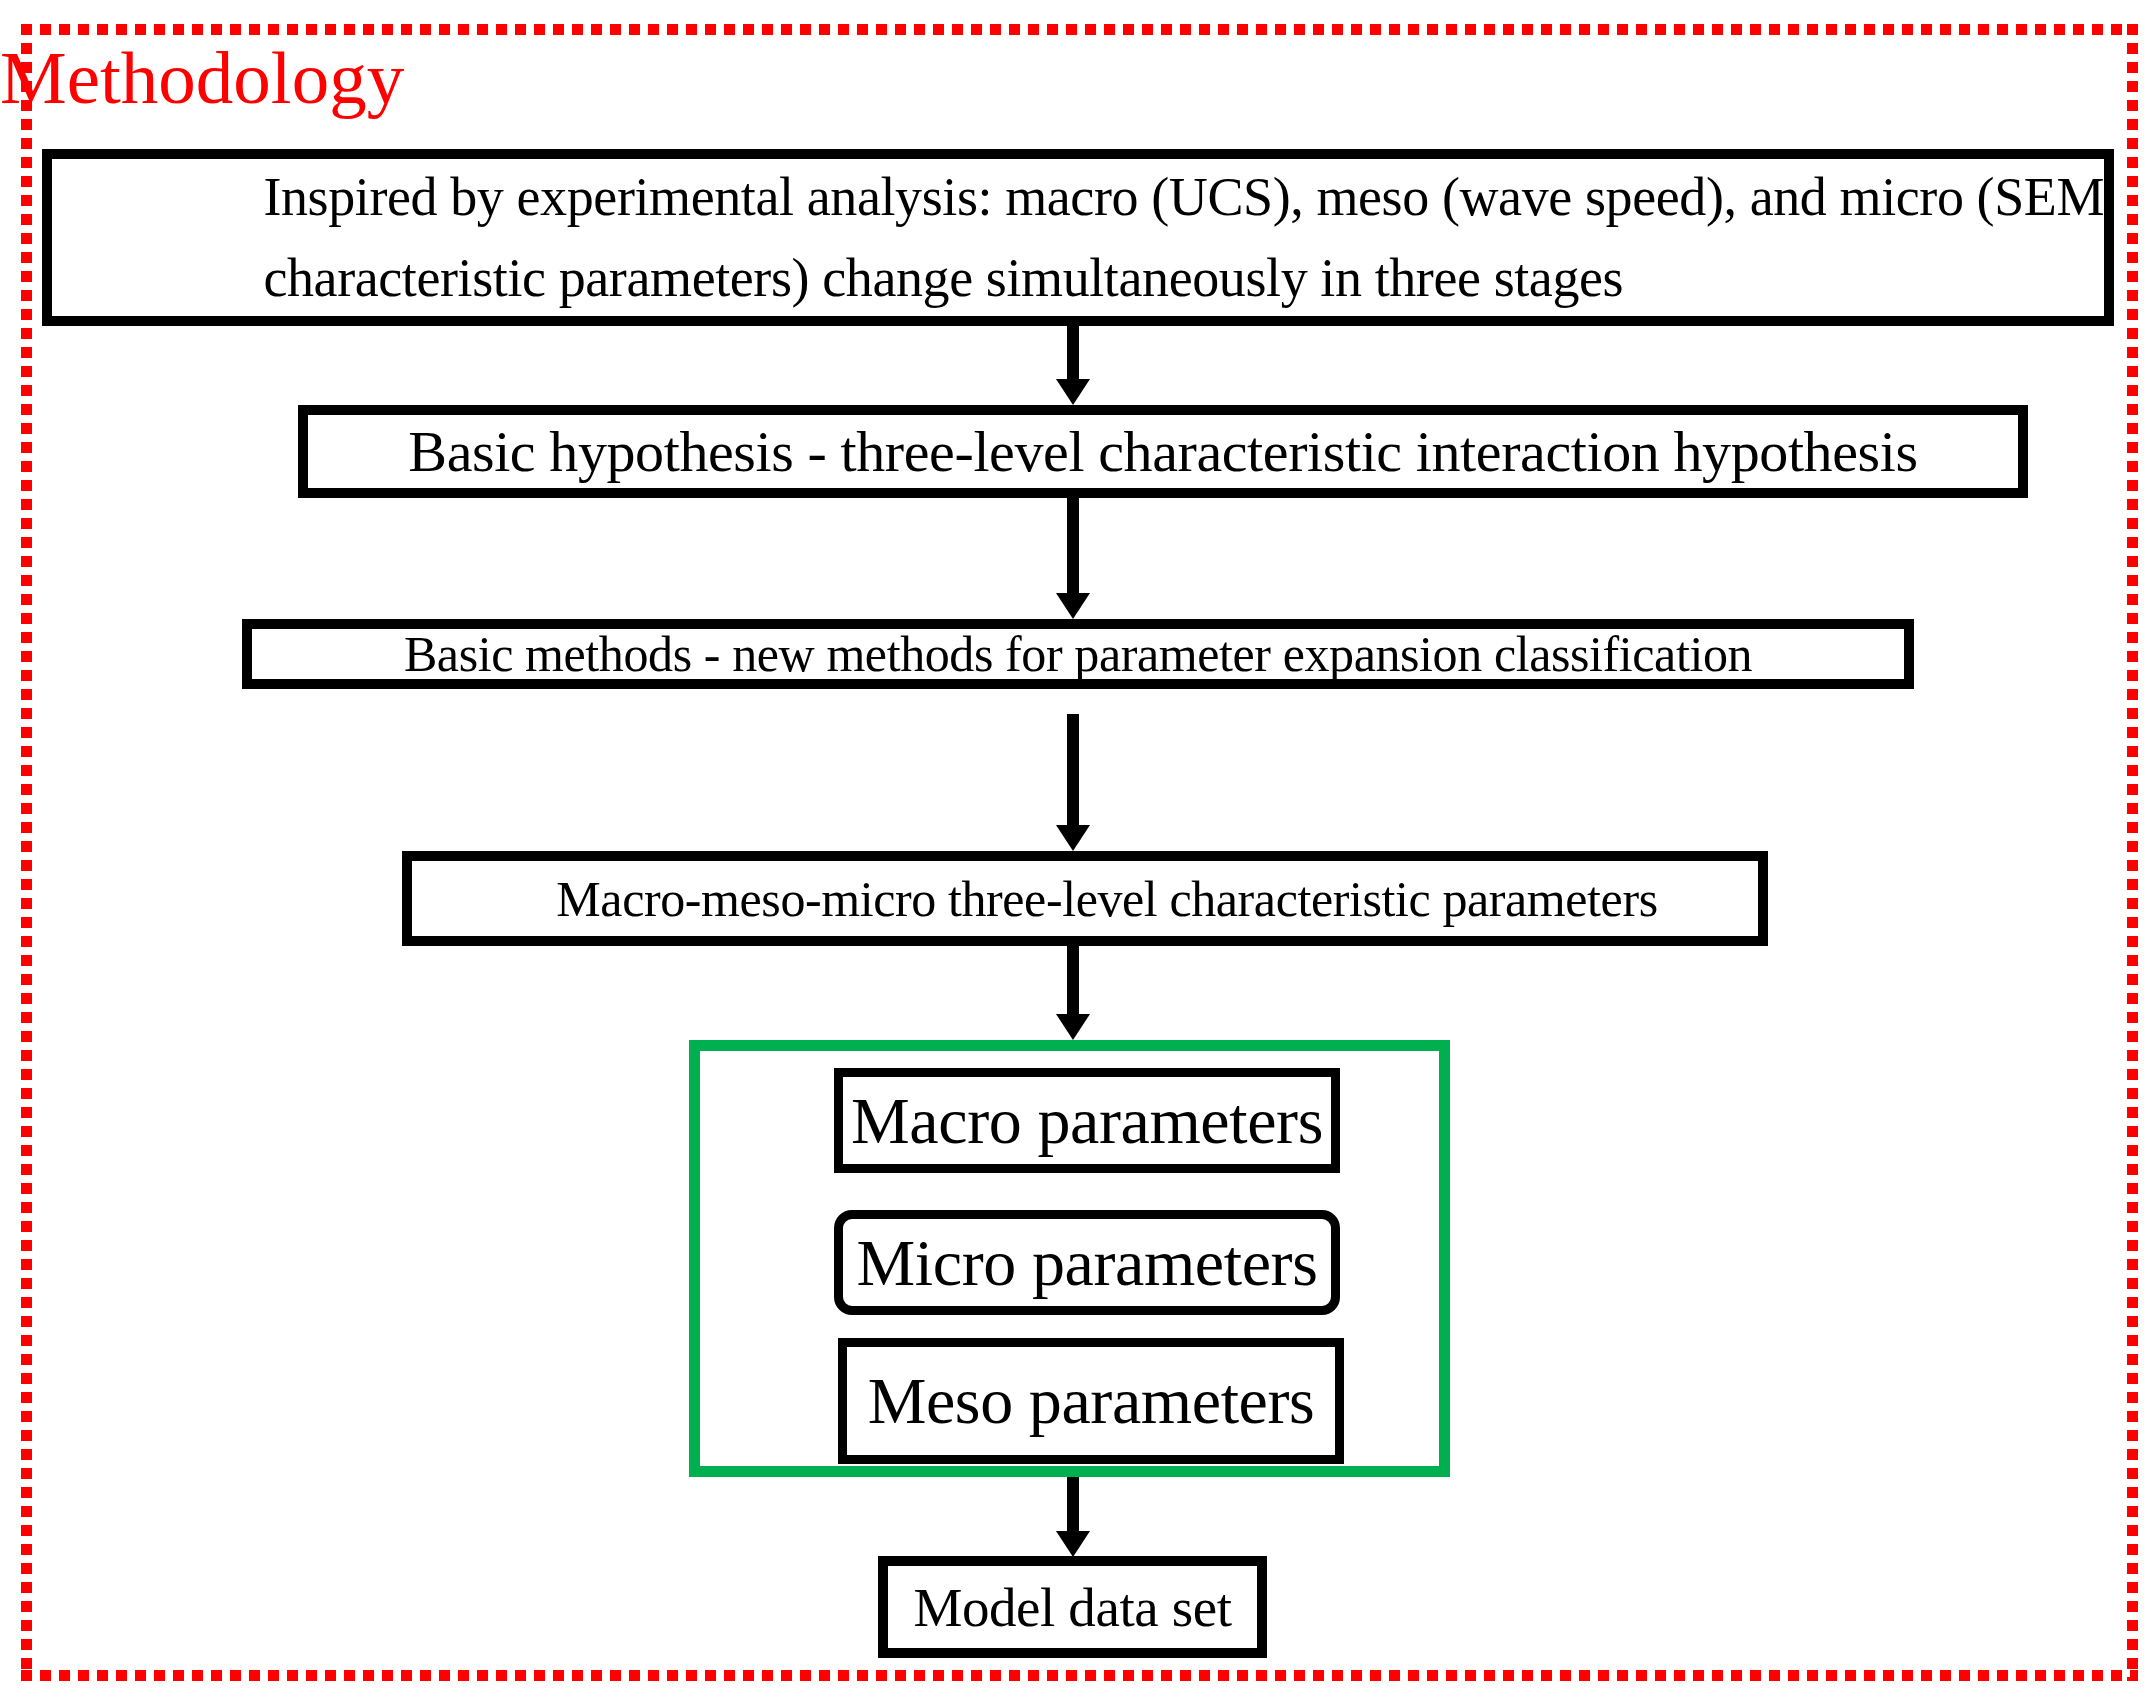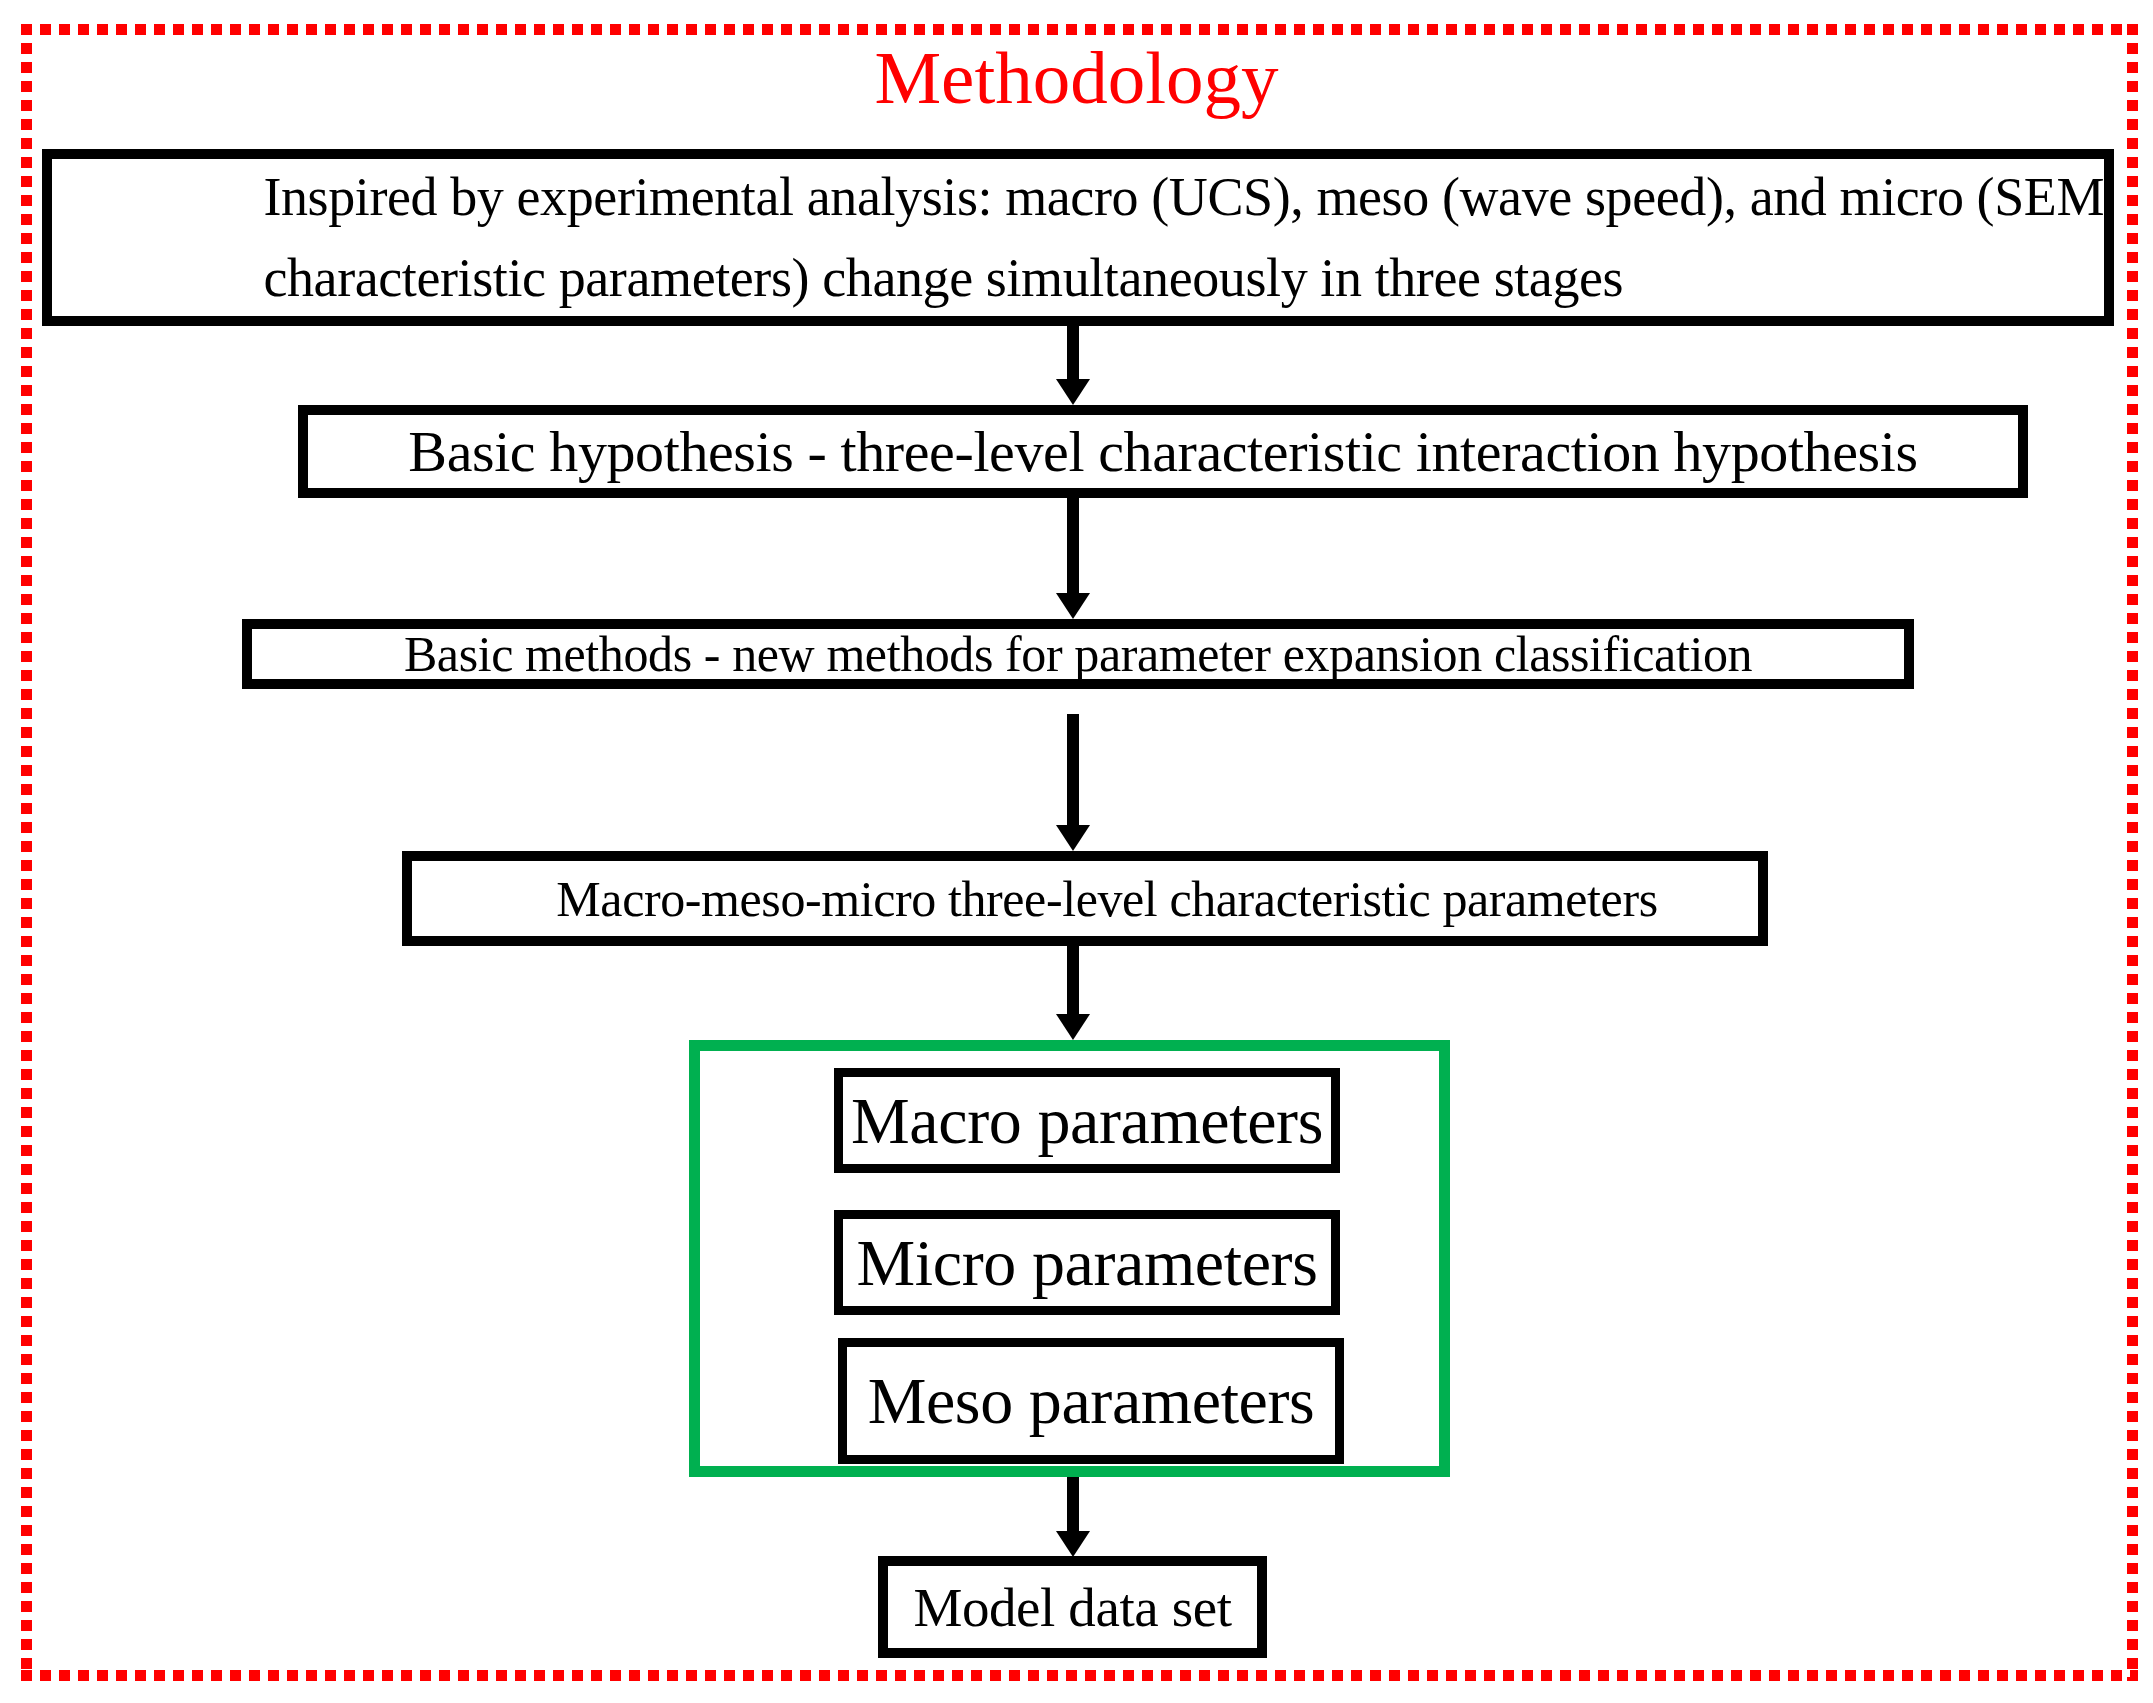--- a/index.html
+++ b/index.html
@@ -30,21 +30,21 @@
       repeating-linear-gradient(180deg, var(--red, #f00) 0 11.2px, transparent 11.2px 19px);
     background-size: 100% 11.2px, 100% 11.2px, 11.2px 100%, 11.2px 100%;
     background-position: left top, left bottom, left top, right top;
     background-repeat: no-repeat;
   }
   .title {
     position: absolute;
     left: 0;
     top: 35px;
     width: 2153px;
-    text-align: center;
+    text-align: left;
     font-size: 75px;
     line-height: 1.15;
     color: var(--red, #f00);
   }
   .fbox {
     position: absolute;
     box-sizing: border-box;
     border: 10.4px solid #000;
     background: #fff;
     display: flex;
@@ -72,21 +72,21 @@
     left: 689px;
     top: 1040px;
     width: 761px;
     height: 437px;
     box-sizing: border-box;
     border: 11.2px solid var(--green, #00B050);
     background: #fff;
   }
   .group-box .fbox { border-width: 9.5px; font-size: 66px; }
   .box-macro { left: 134px; top: 17.3px;  width: 506px; height: 105px; }
-  .box-micro { left: 134px; top: 159px; width: 506px; height: 105px; }
+  .box-micro { left: 134px; top: 159px; width: 506px; height: 105px; border-radius: 18px; }
   .box-meso  { left: 138px; top: 287px; width: 506px; height: 126px; }
   .box-model { left: 878px; top: 1556px; width: 389px; height: 102px; font-size: 55px; }
 
   .arrow {
     position: absolute;
     width: 35px;
     display: flex;
     flex-direction: column;
     align-items: center;
   }

